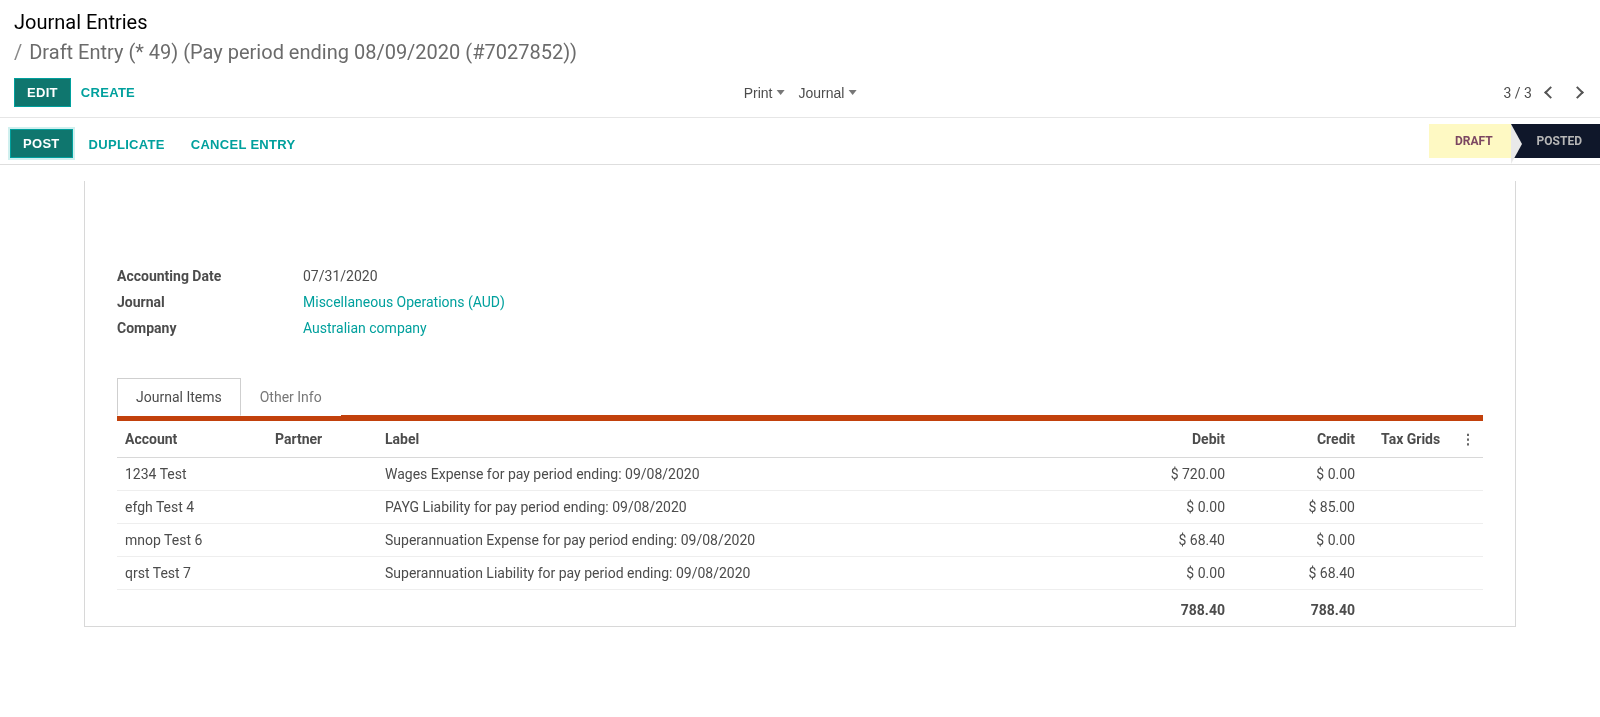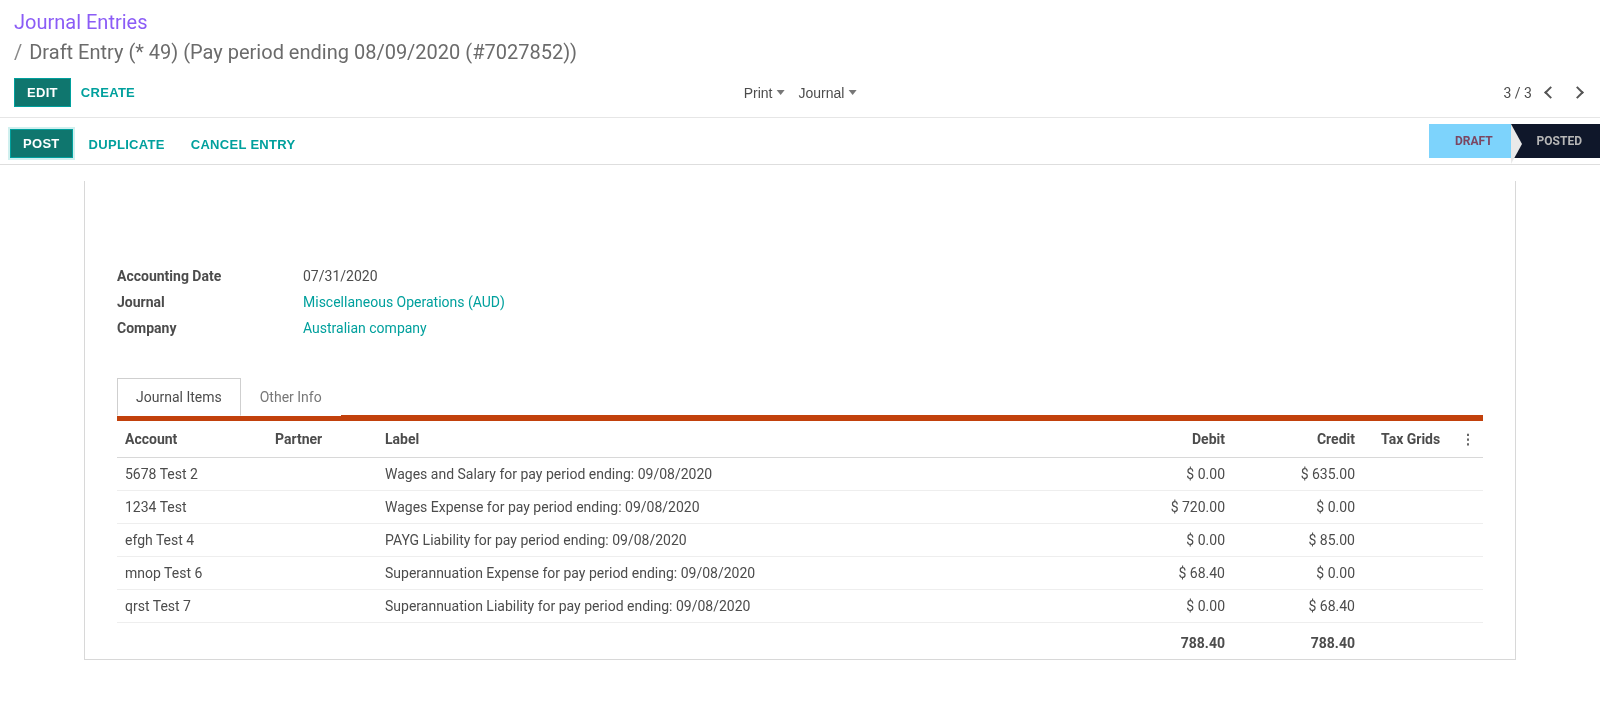--- a/index.html
+++ b/index.html
@@ -117,21 +117,21 @@
     position: relative;
     padding: 10px 18px 10px 26px;
     font-size: 12px;
     font-weight: 700;
     color: #b6b6b6;
     background: #0f172a;
     display: flex;
     align-items: center;
   }
   .status-step.active {
-    background: #7dd3fc;
+    background: #fef9c3;
     color: #7b4661;
   }
   .status-step.active::after {
     content: "";
     position: absolute;
     right: -11px;
     top: 0;
     bottom: 0;
     width: 0;
     border-top: 20px solid transparent;
@@ -230,21 +230,21 @@
     text-align: center;
     cursor: pointer;
   }
   .dots { display: inline-block; line-height: 10px; font-weight: bold; color: #666;}
 </style>
 </head>
 <body>
 
 <div class="page-header">
   <div class="breadcrumb-top">
-    <a style="color:#8b5cf6;">Journal Entries</a>
+    <a style="color:#000000;">Journal Entries</a>
   </div>
   <div class="breadcrumb-sub">
     <span class="breadcrumb-slash">/</span>
     <span>Draft Entry (* 49) (Pay period ending 08/09/2020 (#7027852))</span>
   </div>
 </div>
 
 <div class="control-bar">
   <button class="btn-primary">EDIT</button>
   <button class="btn-link">CREATE</button>
@@ -315,29 +315,20 @@
           <th style="width:110px">Partner</th>
           <th>Label</th>
           <th class="right" style="width:130px">Debit</th>
           <th class="right" style="width:130px">Credit</th>
           <th style="width:90px;padding-left:18px;">Tax Grids</th>
           <th class="th-more"><span class="dots">⋮</span></th>
         </tr>
       </thead>
       <tbody id="items-body">
           <tr>
-            <td>5678 Test 2</td>
-            <td></td>
-            <td>Wages and Salary for pay period ending: 09/08/2020</td>
-            <td class="right">$ 0.00</td>
-            <td class="right">$ 635.00</td>
-            <td></td>
-            <td></td>
-          </tr>
-          <tr>
             <td>1234 Test</td>
             <td></td>
             <td>Wages Expense for pay period ending: 09/08/2020</td>
             <td class="right">$ 720.00</td>
             <td class="right">$ 0.00</td>
             <td></td>
             <td></td>
           </tr>
           <tr>
             <td>efgh Test 4</td>

